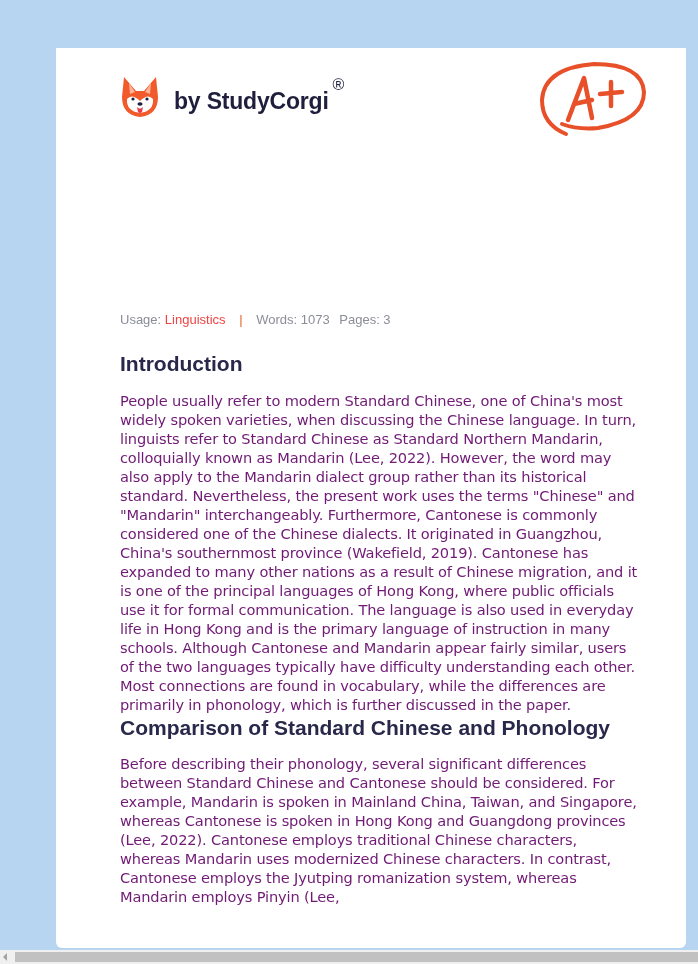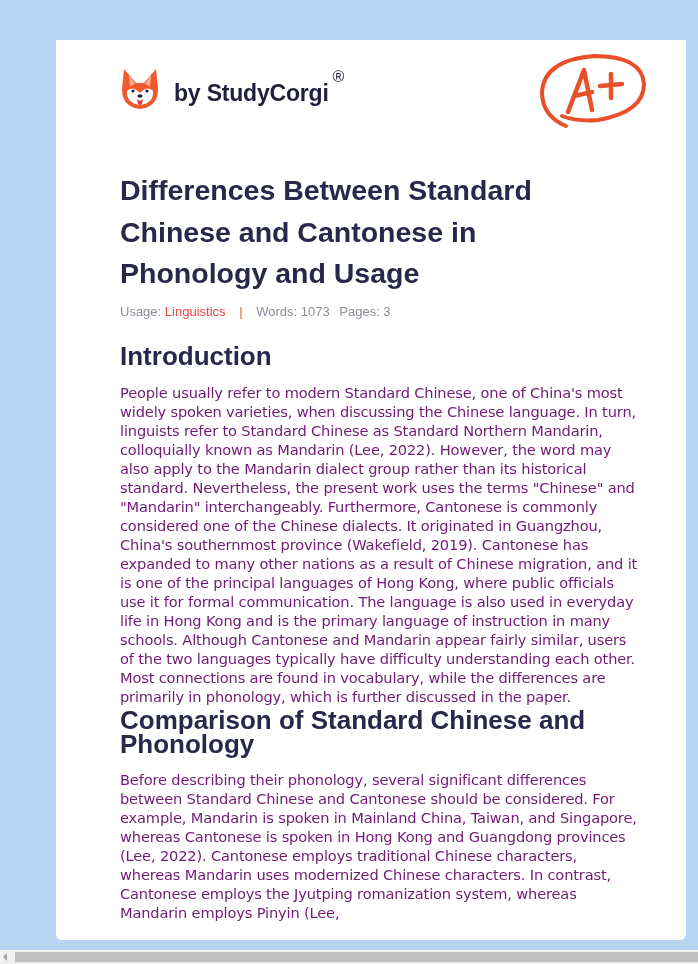--- a/index.html
+++ b/index.html
@@ -2,21 +2,21 @@
 <html><head>
   <meta charset="utf-8">
   <style>
     html, body { margin: 0; padding: 0; }
     body {
       width: 698px; height: 964px; overflow: hidden;
       background: #b7d4f1; position: relative;
       font-family: "DejaVu Sans", sans-serif;
     }
     .card {
-      position: absolute; left: 56px; top: 40px; width: 630px; height: 900px;
+      position: absolute; left: 56px; top: 48px; width: 630px; height: 900px;
       background: #ffffff; border-radius: 0 0 6px 6px; overflow: hidden;
     }
     .logo { position: absolute; left: 64px; top: 27px; display: flex; align-items: center; }
     .logo svg { display: block; }
     .brand {
       font-family: "Liberation Sans", sans-serif; font-weight: 700; font-size: 23px;
       color: #1f1f3d; margin-left: 14px; margin-top: 8px; letter-spacing: -0.2px;
     }
     .reg { font-family: "Liberation Sans", sans-serif; font-size: 16px; color: #1f1f3d; position: relative; top: -12px; margin-left: 4px; }
     .grade { position: absolute; left: 482px; top: 10px; }
@@ -27,21 +27,21 @@
     }
     .meta {
       position: absolute; left: 64px; top: 264px; font-family: "Liberation Sans", sans-serif;
       font-size: 13px; color: #8b8d98; white-space: nowrap;
     }
     .meta .topic-val { color: #ef4444; }
     .meta .sep { color: #e2632a; margin: 0 10px; }
     .meta .gap { margin-left: 6px; }
     .content { position: absolute; left: 64px; top: 304px; width: 520px; }
     h2 {
-      font-family: "Liberation Sans", sans-serif; font-weight: 700; font-size: 26px;
+      font-family: "Liberation Sans", sans-serif; font-weight: 700; font-size: 21px;
       color: #27284a; margin: 0; line-height: 24px;
     }
     p {
       font-family: "DejaVu Sans", sans-serif; font-size: 14.6px; line-height: 19px;
       color: #701a75; margin: 0; letter-spacing: -0.15px;
     }
     .h-intro { margin-bottom: 15px; }
     .p-intro { margin-bottom: 2px; }
     .h-comp { margin-bottom: 14px; }
     .hscroll {
@@ -77,21 +77,20 @@
   </div>
 
   <div class="grade">
     <svg width="112" height="84" viewBox="0 0 112 84">
       <path d="M28 76 Q4 66 4 42 Q6 10 56 6 Q104 6 106 34 Q106 62 60 70 Q40 72 24 66" fill="none" stroke="#e8502a" stroke-width="4" stroke-linecap="round"></path>
       <path d="M30 62 L46 20 L54 60 M36 46 L54 42" fill="none" stroke="#e8502a" stroke-width="4.5" stroke-linecap="round" stroke-linejoin="round"></path>
       <path d="M62 36 L84 34 M73 24 L73 48" fill="none" stroke="#e8502a" stroke-width="4.5" stroke-linecap="round"></path>
     </svg>
   </div>
 
-  <h1 class="title">Differences Between Standard Chinese and Cantonese in Phonology and Usage</h1>
 
   <div class="meta">
     <span>Usage:</span>
     <span class="topic-val">Linguistics</span>
     <span class="sep">|</span>
     <span>Words: 1073</span>
     <span class="gap">Pages: 3</span>
   </div>
 
   <div class="content">

